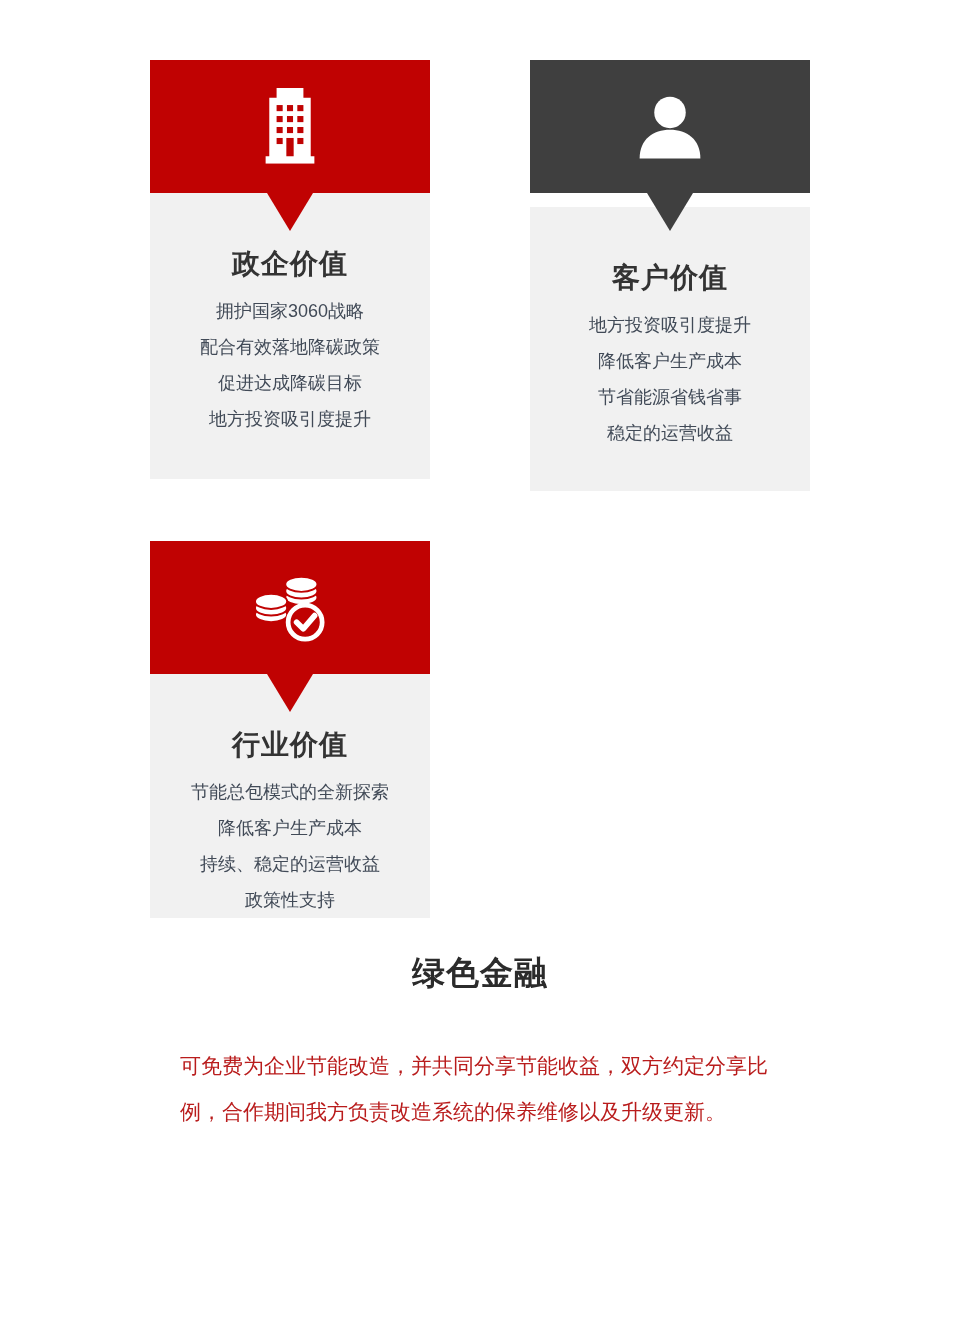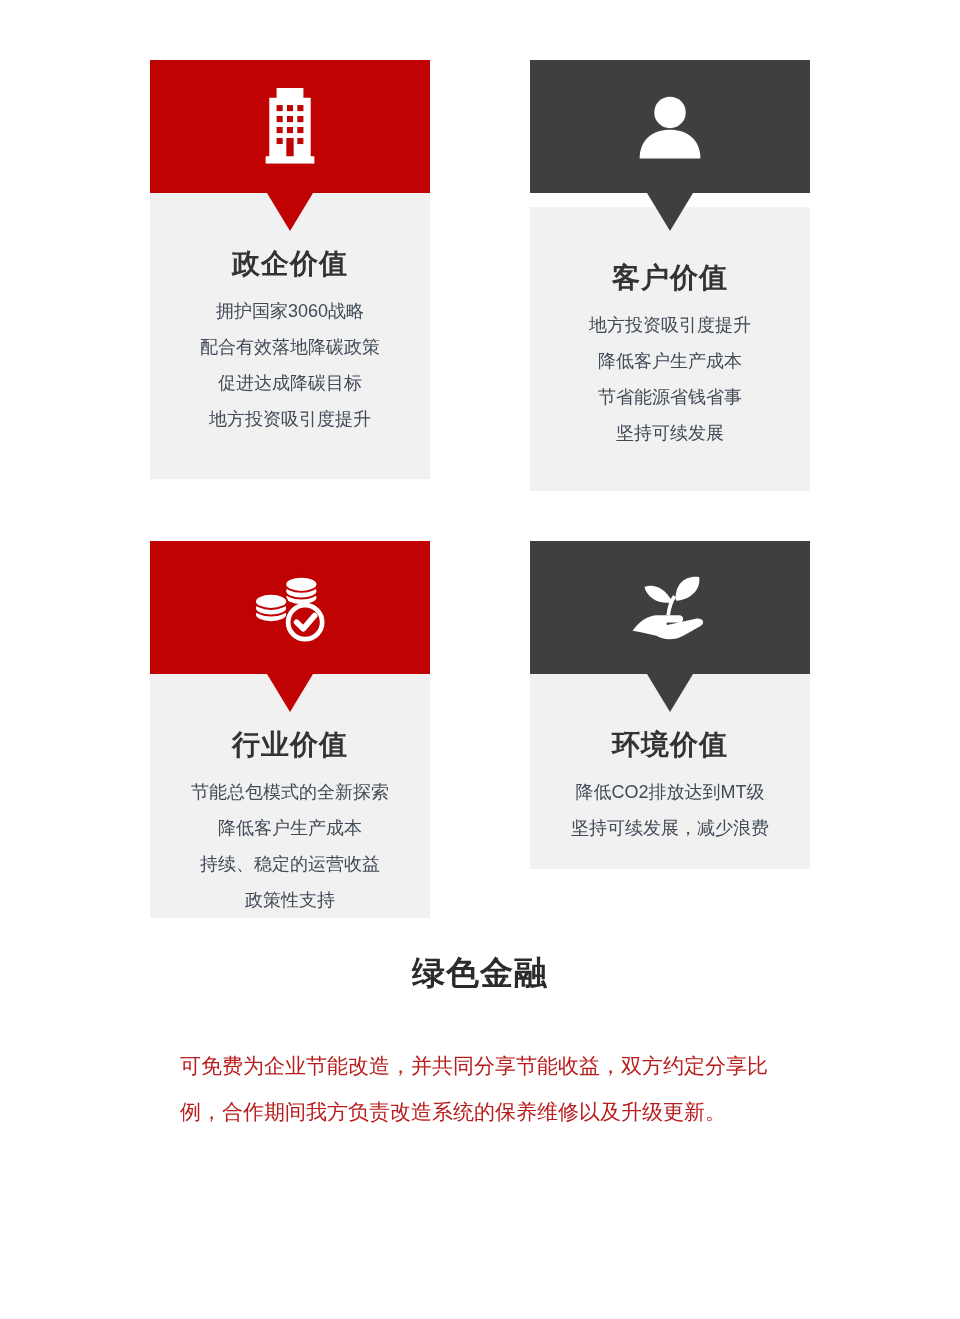--- a/index.html
+++ b/index.html
@@ -135,21 +135,21 @@
           <circle cx="32" cy="15" r="14" fill="#ffffff"></circle>
           <path d="M5,56 C5,39 17,30.5 32,30.5 C47,30.5 59,39 59,56 Z" fill="#ffffff"></path>
         </svg>
       </div>
       <div class="pointer"></div>
       <div class="card-body">
         <div class="card-title">客户价值</div>
         <p class="card-line">地方投资吸引度提升</p>
         <p class="card-line">降低客户生产成本</p>
         <p class="card-line">节省能源省钱省事</p>
-        <p class="card-line">坚持可续发展</p>
+        <p class="card-line">稳定的运营收益</p>
       </div>
     </div>
 
     <div class="card theme-red h427">
       <div class="card-hdr">
         <svg class="icon-svg" width="80" height="70" viewBox="0 0 84 74">
           <g stroke-width="2" style="stroke:var(--hdr)">
             <ellipse cx="54" cy="26" rx="17" ry="8" fill="#ffffff"></ellipse>
             <ellipse cx="54" cy="19" rx="17" ry="8" fill="#ffffff"></ellipse>
             <ellipse cx="54" cy="12" rx="17" ry="8" fill="#ffffff"></ellipse>
@@ -164,35 +164,19 @@
       <div class="pointer"></div>
       <div class="card-body">
         <div class="card-title">行业价值</div>
         <p class="card-line">节能总包模式的全新探索</p>
         <p class="card-line">降低客户生产成本</p>
         <p class="card-line">持续、稳定的运营收益</p>
         <p class="card-line">政策性支持</p>
       </div>
     </div>
 
-    <div class="card theme-dark h427">
-      <div class="card-hdr">
-        <svg class="icon-svg" width="84" height="70" viewBox="0 0 92 76">
-          <path d="M52,28 C52,12 62,2 78,4 C80,18 68,29 53,30 Z" fill="#ffffff"></path>
-          <path d="M48,30 C40,16 28,11 18,15 C21,27 34,34 47,32 Z" fill="#ffffff"></path>
-          <path d="M44,46 C45,38 47,31 51,25" fill="none" stroke="#ffffff" stroke-width="4"></path>
-          <path d="M5,63 C12,53 22,46 32,46 L56,46 C62,46 62,54 56,54 L43,54 C42,54 42,56.5 43,56.5 L73,50 C81,48 86,54 79,58 L61,68 C51,73.5 40,73.5 31,68.5 L14,64.5 Z" fill="#ffffff"></path>
-        </svg>
-      </div>
-      <div class="pointer"></div>
-      <div class="card-body">
-        <div class="card-title">环境价值</div>
-        <p class="card-line">降低CO2排放达到MT级</p>
-        <p class="card-line">坚持可续发展，减少浪费</p>
-      </div>
-    </div>
 
   </div>
 
   <h2 class="gf-title">绿色金融</h2>
   <p class="gf-para">可免费为企业节能改造，并共同分享节能收益，双方约定分享比例，合作期间我方负责改造系统的保养维修以及升级更新。</p>
 
 </div>
 
 </body></html>

